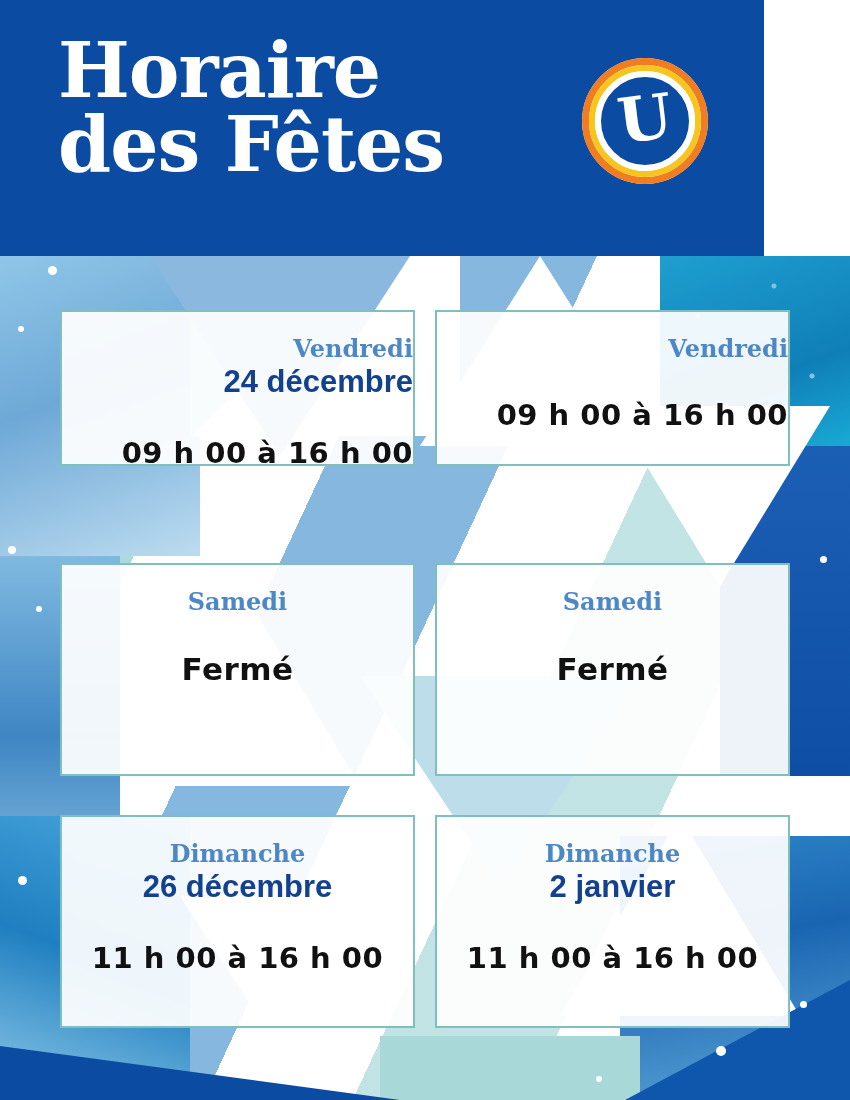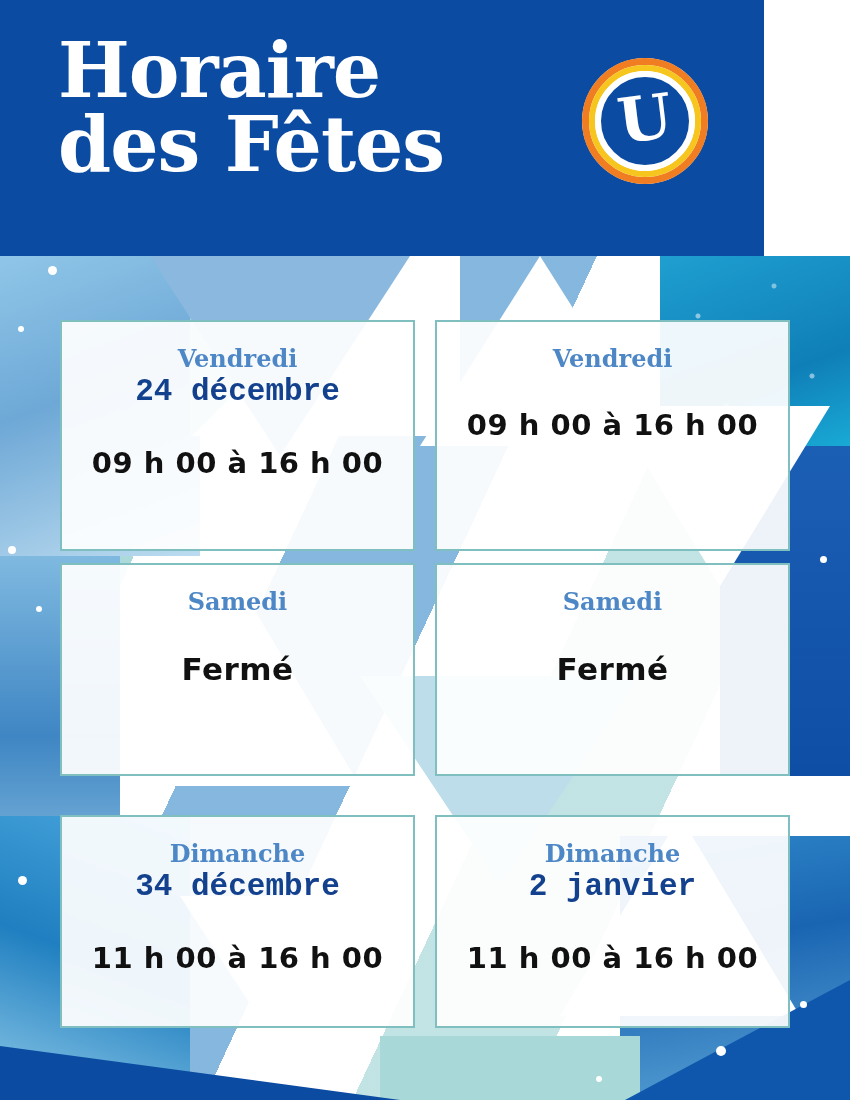--- a/index.html
+++ b/index.html
@@ -211,36 +211,36 @@
     position: absolute;
     box-sizing: border-box;
     background: rgba(255,255,255,0.93);
     border: 2px solid #7fbfc0;
     display: flex;
     flex-direction: column;
     align-items: center;
     justify-content: flex-start;
     padding-top: 24px;
   }
-  .card.r1 { top: 64px;  height: 231px; }
+  .card.r1 { top: 54px;  height: 156px; align-items: flex-end; }
   .card.r2 { top: 307px; height: 213px; }
   .card.r3 { top: 559px; height: 213px; }
   .card.c1 { left: 60px;  width: 355px; }
   .card.c2 { left: 435px; width: 355px; }
 
   .day {
     color: #4d87c6;
     font-family: "DejaVu Serif", serif;
     font-weight: bold;
     font-size: 24px;
     line-height: 1.1;
   }
   .date {
     color: #13418e;
-    font-family: Liberation Mono, monospace;
+    font-family: Liberation Sans, sans-serif;
     font-weight: bold;
     font-size: 31px;
     line-height: 1.15;
     margin-top: 2px;
   }
   .date sup {
     font-size: 18px;
     vertical-align: super;
     line-height: 0;
   }
@@ -326,21 +326,21 @@
       <div class="hours closed">Fermé</div>
     </div>
 
     <div class="card r2 c2">
       <div class="day">Samedi</div>
       <div class="hours closed">Fermé</div>
     </div>
 
     <div class="card r3 c1">
       <div class="day">Dimanche</div>
-      <div class="date"><span>34 décembre</span></div>
+      <div class="date"><span>26 décembre</span></div>
       <div class="hours">11 h 00 à 16 h 00</div>
     </div>
 
     <div class="card r3 c2">
       <div class="day">Dimanche</div>
       <div class="date"><span>2 janvier</span></div>
       <div class="hours">11 h 00 à 16 h 00</div>
     </div>
 
   </div>

